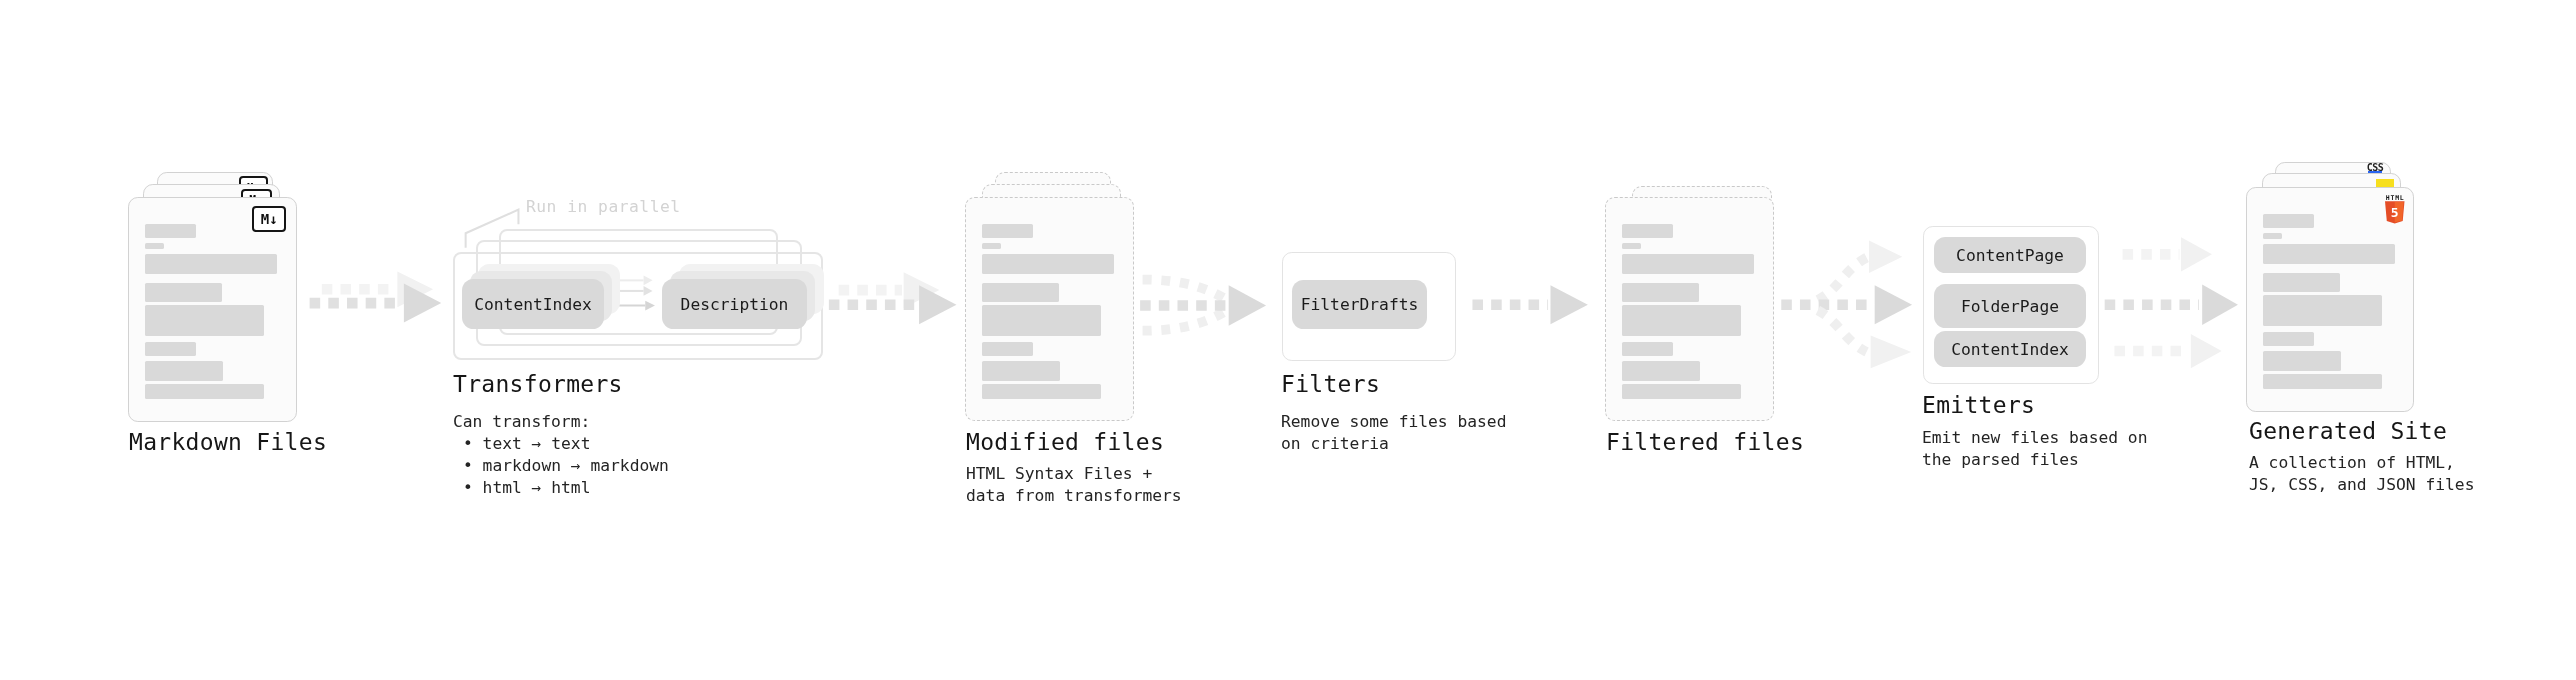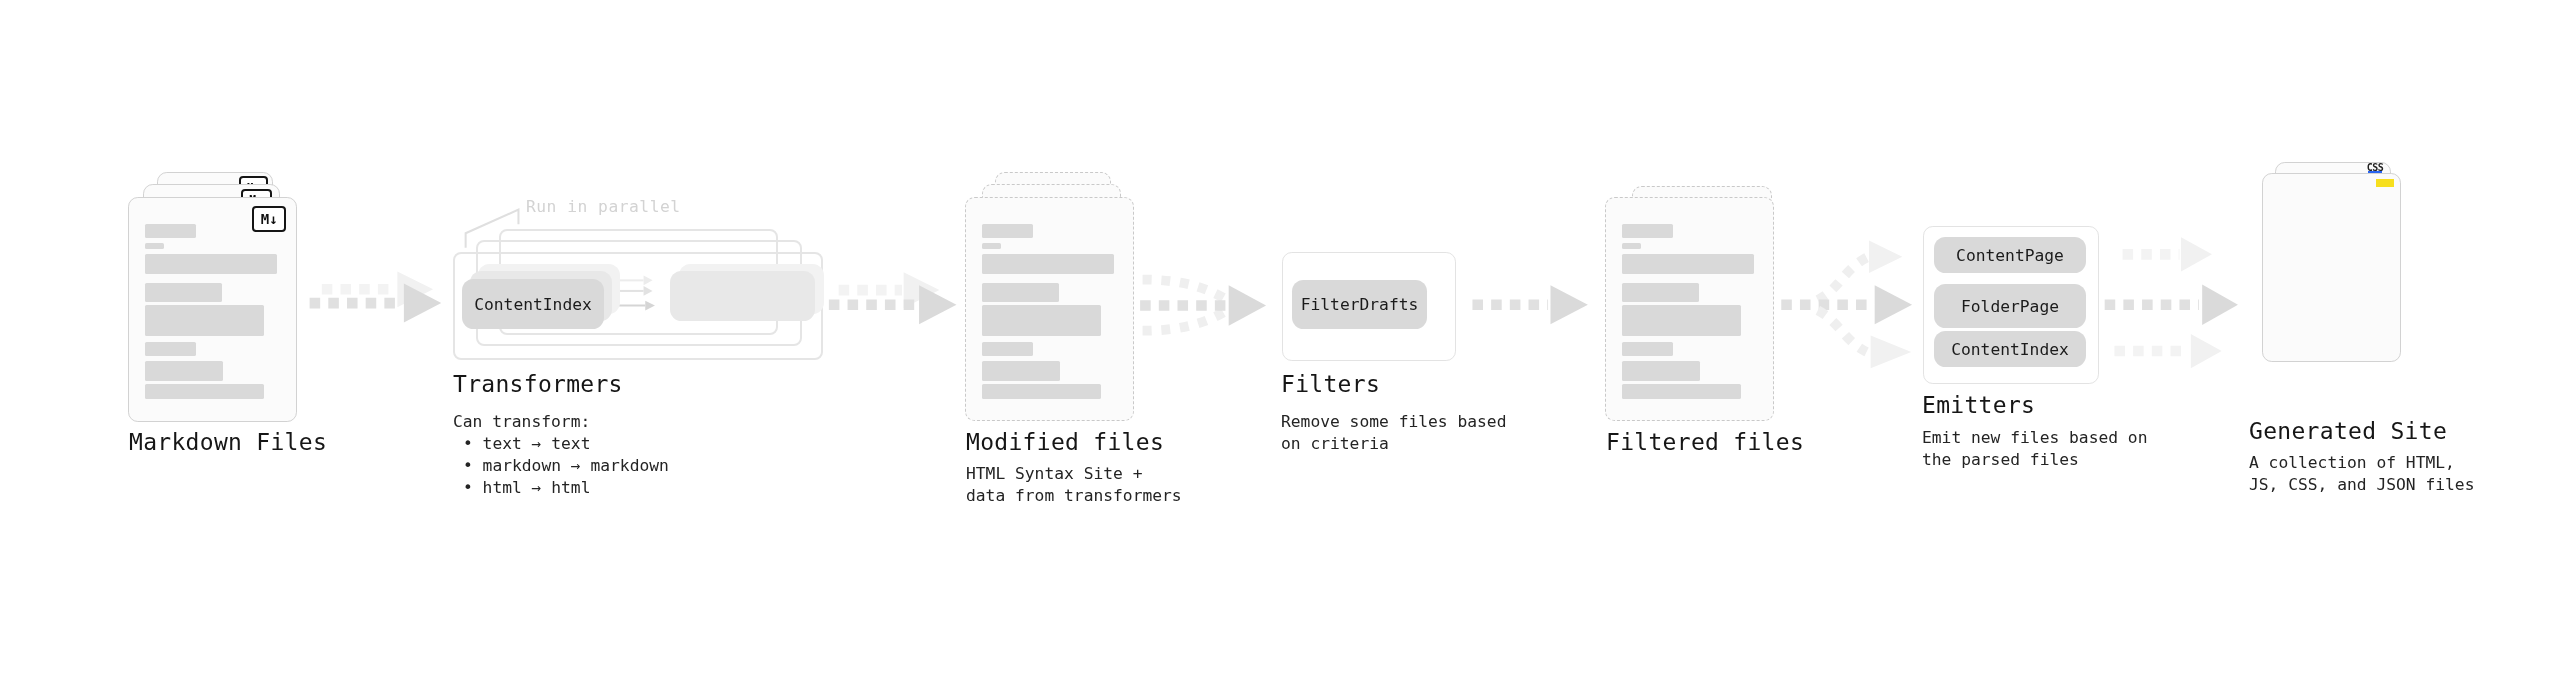--- a/index.html
+++ b/index.html
@@ -116,41 +116,42 @@
   <div class="obox" style="left:499px;top:229px;width:275px;height:102px"></div>
   <div class="obox" style="left:476px;top:240px;width:322px;height:102px"></div>
   <div class="obox" style="left:453px;top:252px;width:366px;height:104px"></div>
 
   <div class="pill sh2" style="left:478px;top:264px;width:142px;height:50px"></div>
   <div class="pill sh1" style="left:470px;top:271px;width:142px;height:50px"></div>
   <div class="pill" style="left:462px;top:279px;width:142px;height:50px">ContentIndex</div>
 
   <div class="pill sh2" style="left:679px;top:264px;width:145px;height:50px"></div>
   <div class="pill sh1" style="left:670px;top:271px;width:145px;height:50px"></div>
+  <div class="pill" style="left:662px;top:279px;width:145px;height:50px">Description</div>
 
   <div class="title" style="left:453px;top:371px">Transformers</div>
   <div class="body" style="left:453px;top:412px">Can transform:</div>
   <div class="body" style="left:463px;top:434px">• text → text</div>
   <div class="body" style="left:463px;top:456px">• markdown → markdown</div>
   <div class="body" style="left:463px;top:478px">• html → html</div>
 
   <div class="card dashed" style="left:995px;top:172px;width:114px;height:187px"></div>
   <div class="card dashed" style="left:982px;top:184px;width:137px;height:187px"></div>
   <div class="card dashed" style="left:965px;top:197px;width:167px;height:222px">
     <div class="bar b1"></div>
     <div class="bar b2"></div>
     <div class="bar b3"></div>
     <div class="bar b4"></div>
     <div class="bar b5"></div>
     <div class="bar b6"></div>
     <div class="bar b7"></div>
     <div class="bar b8"></div>
   </div>
   <div class="title" style="left:966px;top:429px">Modified files</div>
-  <div class="body" style="left:966px;top:464px">HTML Syntax Site +</div>
+  <div class="body" style="left:966px;top:464px">HTML Syntax Files +</div>
   <div class="body" style="left:966px;top:486px">data from transformers</div>
 
   <div class="panel" style="left:1282px;top:252px;width:172px;height:107px"></div>
   <div class="pill" style="left:1292px;top:280px;width:135px;height:49px">FilterDrafts</div>
   <div class="title" style="left:1281px;top:371px">Filters</div>
   <div class="body" style="left:1281px;top:412px">Remove some files based</div>
   <div class="body" style="left:1281px;top:434px">on criteria</div>
 
   <div class="card dashed" style="left:1632px;top:186px;width:138px;height:187px"></div>
   <div class="card dashed" style="left:1605px;top:197px;width:167px;height:222px">
@@ -175,18 +176,36 @@
 
   <div class="card" style="left:2275px;top:162px;width:114px;height:187px">
     <div class="css-badge" style="right:6.5px;top:1.6px">
       <div class="t">CSS</div>
       <div class="u" style="background:#2965f1"></div>
     </div>
   </div>
   <div class="card" style="left:2262px;top:173px;width:137px;height:187px">
     <div class="js-badge" style="right:6.5px;top:4.9px;width:18px;height:8.1px;background:#f7df1e"></div>
   </div>
+  <div class="card" style="left:2246px;top:187px;width:166px;height:223px">
+    <div class="html5" style="right:8.1px;top:6.5px">
+      <div class="word">HTML</div>
+      <svg width="19.5" height="23" viewBox="0 0 24 28">
+        <polygon points="0,0 24,0 21.8,24.6 12,27.6 2.2,24.6" fill="#e44d26"></polygon>
+        <polygon points="12,1 22.9,1 21,23.8 12,26.4" fill="#f16529"></polygon>
+        <text x="12" y="20" font-size="16" font-weight="bold" fill="#ffffff" text-anchor="middle" font-family="DejaVu Sans Mono, monospace">5</text>
+      </svg>
+    </div>
+    <div class="bar b1"></div>
+    <div class="bar b2"></div>
+    <div class="bar b3"></div>
+    <div class="bar b4"></div>
+    <div class="bar b5"></div>
+    <div class="bar b6"></div>
+    <div class="bar b7"></div>
+    <div class="bar b8"></div>
+  </div>
   <div class="title" style="left:2249px;top:418px">Generated Site</div>
   <div class="body" style="left:2249px;top:453px">A collection of HTML,</div>
   <div class="body" style="left:2249px;top:475px">JS, CSS, and JSON files</div>
 
 </div>
 
 
 </body></html>

